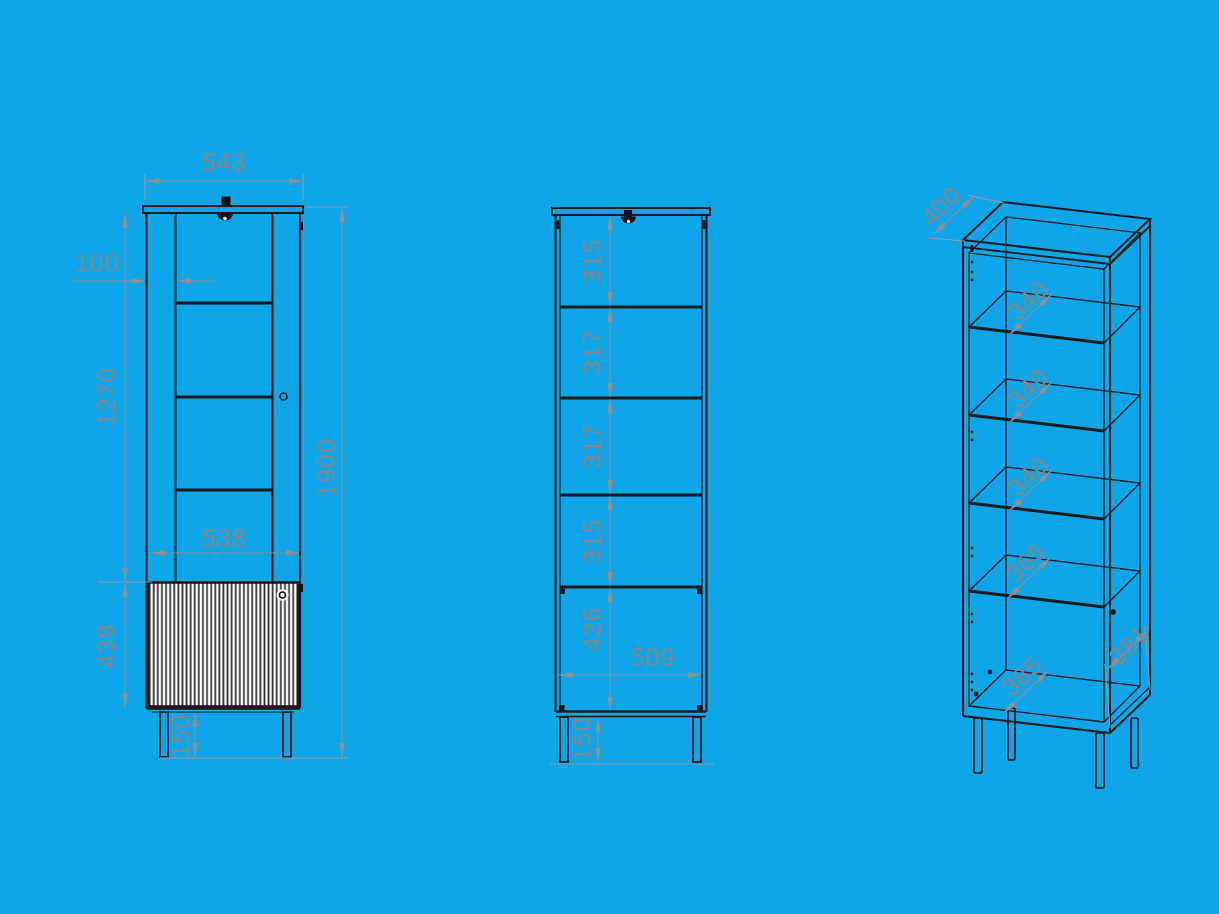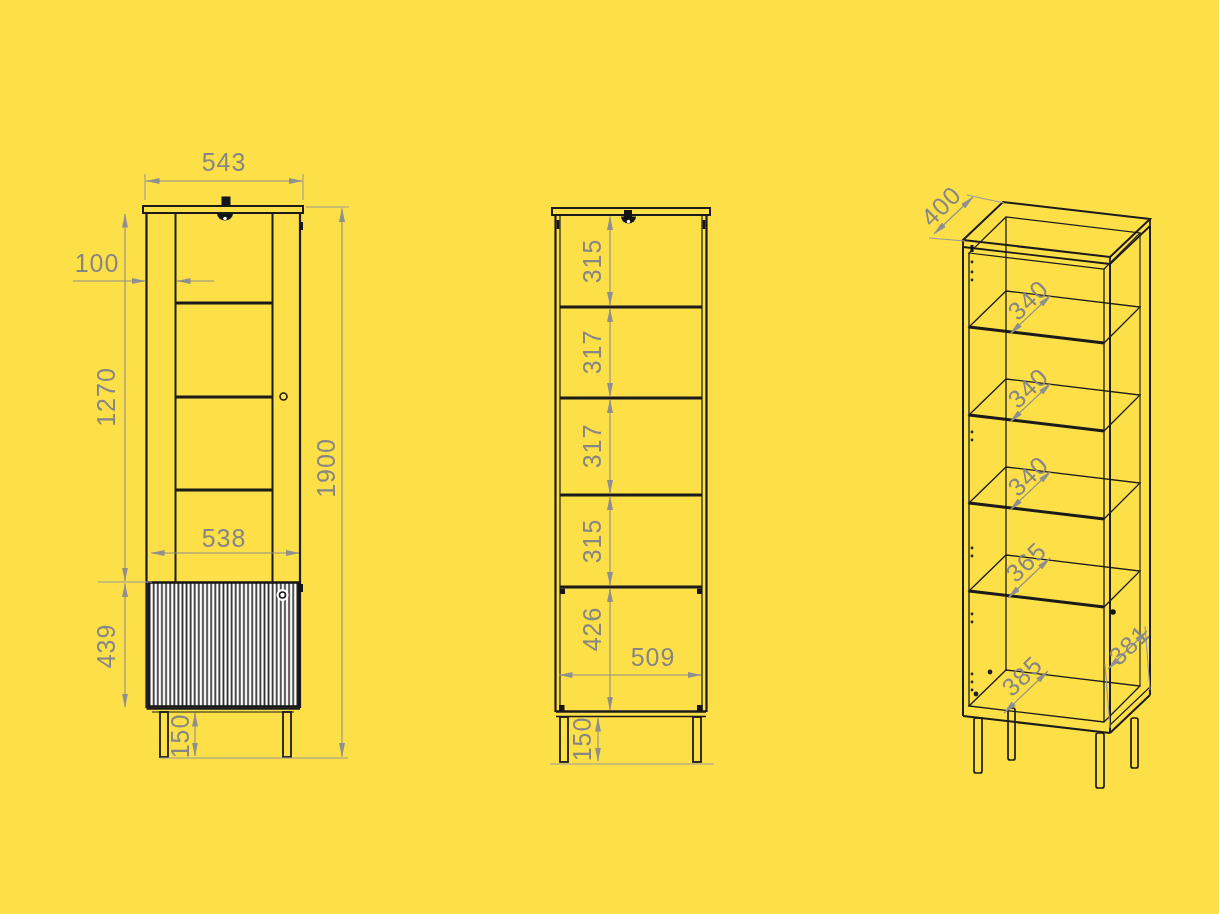--- a/index.html
+++ b/index.html
@@ -1,16 +1,16 @@
 <!DOCTYPE html>
 <html><head>
 <meta charset="utf-8">
 <style>
   html,body{margin:0;padding:0;background:#ffffff;}
-  .stage{position:relative;width:1219px;height:914px;background:#fde047;overflow:hidden;}
+  .stage{position:relative;width:1219px;height:914px;background:#0ea5e9;overflow:hidden;}
   svg{display:block;}
   .dim{font-family:"Liberation Sans",sans-serif;font-size:25px;fill:#868686;text-anchor:middle;letter-spacing:1px;}
   .ln{stroke:#1b1b1b;fill:none;}
   .dl{stroke:#8f8f8f;stroke-width:1.1;fill:none;}
   .ext{stroke:#9a9a9a;stroke-width:1.1;fill:none;}
   .blk{fill:#151515;stroke:none;}
   .wht{fill:#ffffff;}
 </style>
 </head>
 <body>

